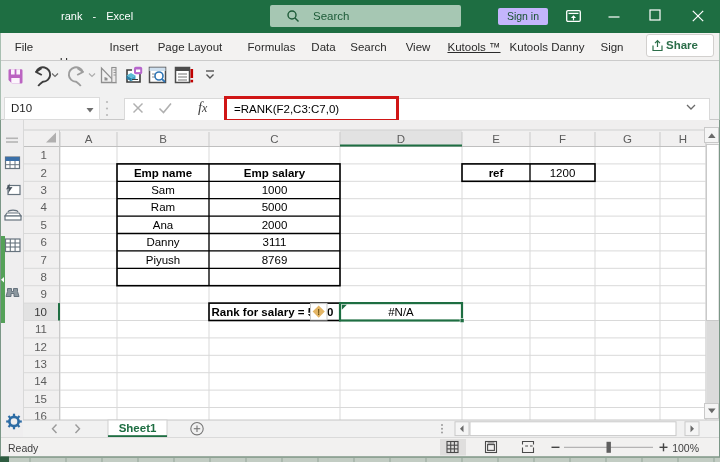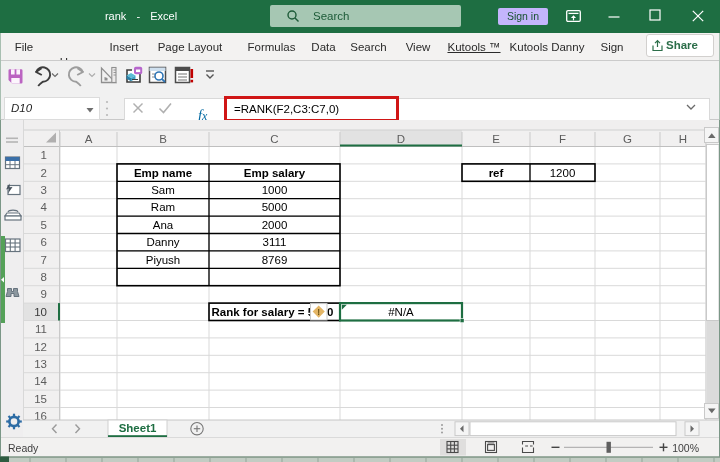--- a/index.html
+++ b/index.html
@@ -2,21 +2,21 @@
 <html><head><meta charset="utf-8">
 <style>
 * { margin:0; padding:0; box-sizing:border-box; }
 html,body { width:720px; height:462px; overflow:hidden; }
 body { font-family:"Liberation Sans",sans-serif; position:relative; background:#fff; }
 .abs { position:absolute; }
 </style></head>
 <body>
 
 <div class="abs" style="left:0;top:0;width:720px;height:33px;background:#1e6e42;"></div>
-<div class="abs" style="left:61px;top:0;width:160px;height:32px;line-height:32px;text-align:center;color:#fff;font-size:11px;word-spacing:2px;">rank&nbsp; -&nbsp; Excel</div>
+<div class="abs" style="left:61px;top:0;width:160px;height:32px;line-height:32px;color:#fff;font-size:11px;word-spacing:2px;">rank&nbsp; -&nbsp; Excel</div>
 <div class="abs" style="left:270px;top:5px;width:191px;height:22px;background:#a6c7b3;border-radius:2px;"></div>
 <svg class="abs" style="left:286px;top:9px;" width="14" height="14" viewBox="0 0 14 14">
     <circle cx="6" cy="6" r="4" fill="none" stroke="#1d5b38" stroke-width="1.4"></circle>
     <line x1="9" y1="9" x2="12.5" y2="12.5" stroke="#1d5b38" stroke-width="1.4"></line>
   </svg>
 <div class="abs" style="left:313px;top:5px;height:35px;line-height:22px;color:#1d5b38;font-size:11.5px;">Search</div>
 <div class="abs" style="left:498px;top:8px;width:50px;height:17px;background:#c4b5fd;border-radius:2px;text-align:center;line-height:17px;font-size:10.5px;color:#17512f;">Sign in</div>
 <svg class="abs" style="left:566px;top:10px;" width="15" height="12" viewBox="0 0 15 12">
     <rect x="0.7" y="0.7" width="13.6" height="10.6" rx="1.2" fill="none" stroke="#fff" stroke-width="1.3"></rect>
     <line x1="2.5" y1="3.4" x2="12.5" y2="3.4" stroke="#fff" stroke-width="1.3"></line>
@@ -109,39 +109,39 @@
     <rect x="16.5" y="13.8" width="2.6" height="2.6" fill="#c00000"></rect>
 </svg>
 <svg class="abs" style="left:204px;top:68px;" width="12" height="14" viewBox="0 0 12 14">
     <line x1="2" y1="3" x2="10" y2="3" stroke="#555" stroke-width="1.4"></line>
     <path d="M2.5 6.5 l3.5 3.5 l3.5 -3.5" fill="none" stroke="#555" stroke-width="1.4"></path>
   </svg>
 
 <div class="abs" style="left:0;top:90px;width:720px;height:30px;background:#f1f1f1;border-bottom:1px solid #c9c9c9;"></div>
 <div class="abs" style="left:124px;top:97.5px;width:586px;height:23px;background:#fff;border:1px solid #d9d9d9;"></div>
 <div class="abs" style="left:4px;top:97px;width:96px;height:23px;background:#fff;border:1px solid #dcdcdc;"></div>
-<div class="abs" style="left:11px;top:97px;height:23px;line-height:23px;font-size:11.5px;color:#1f1f1f;font-style:italic;">D10</div>
+<div class="abs" style="left:11px;top:97px;height:23px;line-height:23px;font-size:11.5px;color:#1f1f1f;">D10</div>
 <svg class="abs" style="left:84px;top:105px;" width="12" height="10" viewBox="0 0 12 10">
     <path d="M2.5 3 h7 l-3.5 4.5 Z" fill="#6e6e6e"></path>
   </svg>
 <svg class="abs" style="left:103px;top:98px;" width="8" height="21" viewBox="0 0 8 21">
     <g fill="#b9b9b9">
       <circle cx="4" cy="4" r="1.1"></circle>
       <circle cx="4" cy="10.5" r="1.1"></circle>
       <circle cx="4" cy="17" r="1.1"></circle>
     </g>
   </svg>
 <svg class="abs" style="left:130px;top:100px;" width="16" height="16" viewBox="0 0 16 16">
     <line x1="3.5" y1="3.5" x2="12.5" y2="12.5" stroke="#b0b0b0" stroke-width="1.5"></line>
     <line x1="12.5" y1="3.5" x2="3.5" y2="12.5" stroke="#b0b0b0" stroke-width="1.5"></line>
   </svg>
 <svg class="abs" style="left:157px;top:100px;" width="17" height="16" viewBox="0 0 17 16">
     <path d="M2.5 8.5 L6.5 12.5 L14 3.5" fill="none" stroke="#b0b0b0" stroke-width="1.6"></path>
   </svg>
-<div class="abs" style="left:198px;top:92px;height:30px;line-height:30px;font-size:14.5px;color:#0369a1;font-family:'Liberation Serif',serif;font-style:italic;margin-top:8px;">f<span style="font-size:12px;">x</span></div>
+<div class="abs" style="left:198px;top:92px;height:30px;line-height:30px;font-size:14.5px;color:#404040;font-family:'Liberation Serif',serif;font-style:italic;">f<span style="font-size:12px;">x</span></div>
 <svg class="abs" style="left:684px;top:102px;" width="14" height="12" viewBox="0 0 14 12">
     <path d="M3 3 l4 4 l4 -4" fill="none" stroke="#6a6a6a" stroke-width="1.3"></path>
   </svg>
 <div class="abs" style="left:224px;top:96px;width:175px;height:26px;background:#fff;border:3px solid #d01616;"></div>
 <div class="abs" style="left:234px;top:96px;height:26px;line-height:26px;font-size:11.5px;color:#000;">=RANK(F2,C3:C7,0)</div>
 
 <div class="abs" style="left:0;top:33px;width:1px;height:87px;background:#a8bfb1;"></div>
 <div class="abs" style="left:719px;top:33px;width:1px;height:87px;background:#a8bfb1;"></div>
 
 <svg class="abs" style="left:0;top:120px;" width="720" height="342" viewBox="0 120 720 342">

